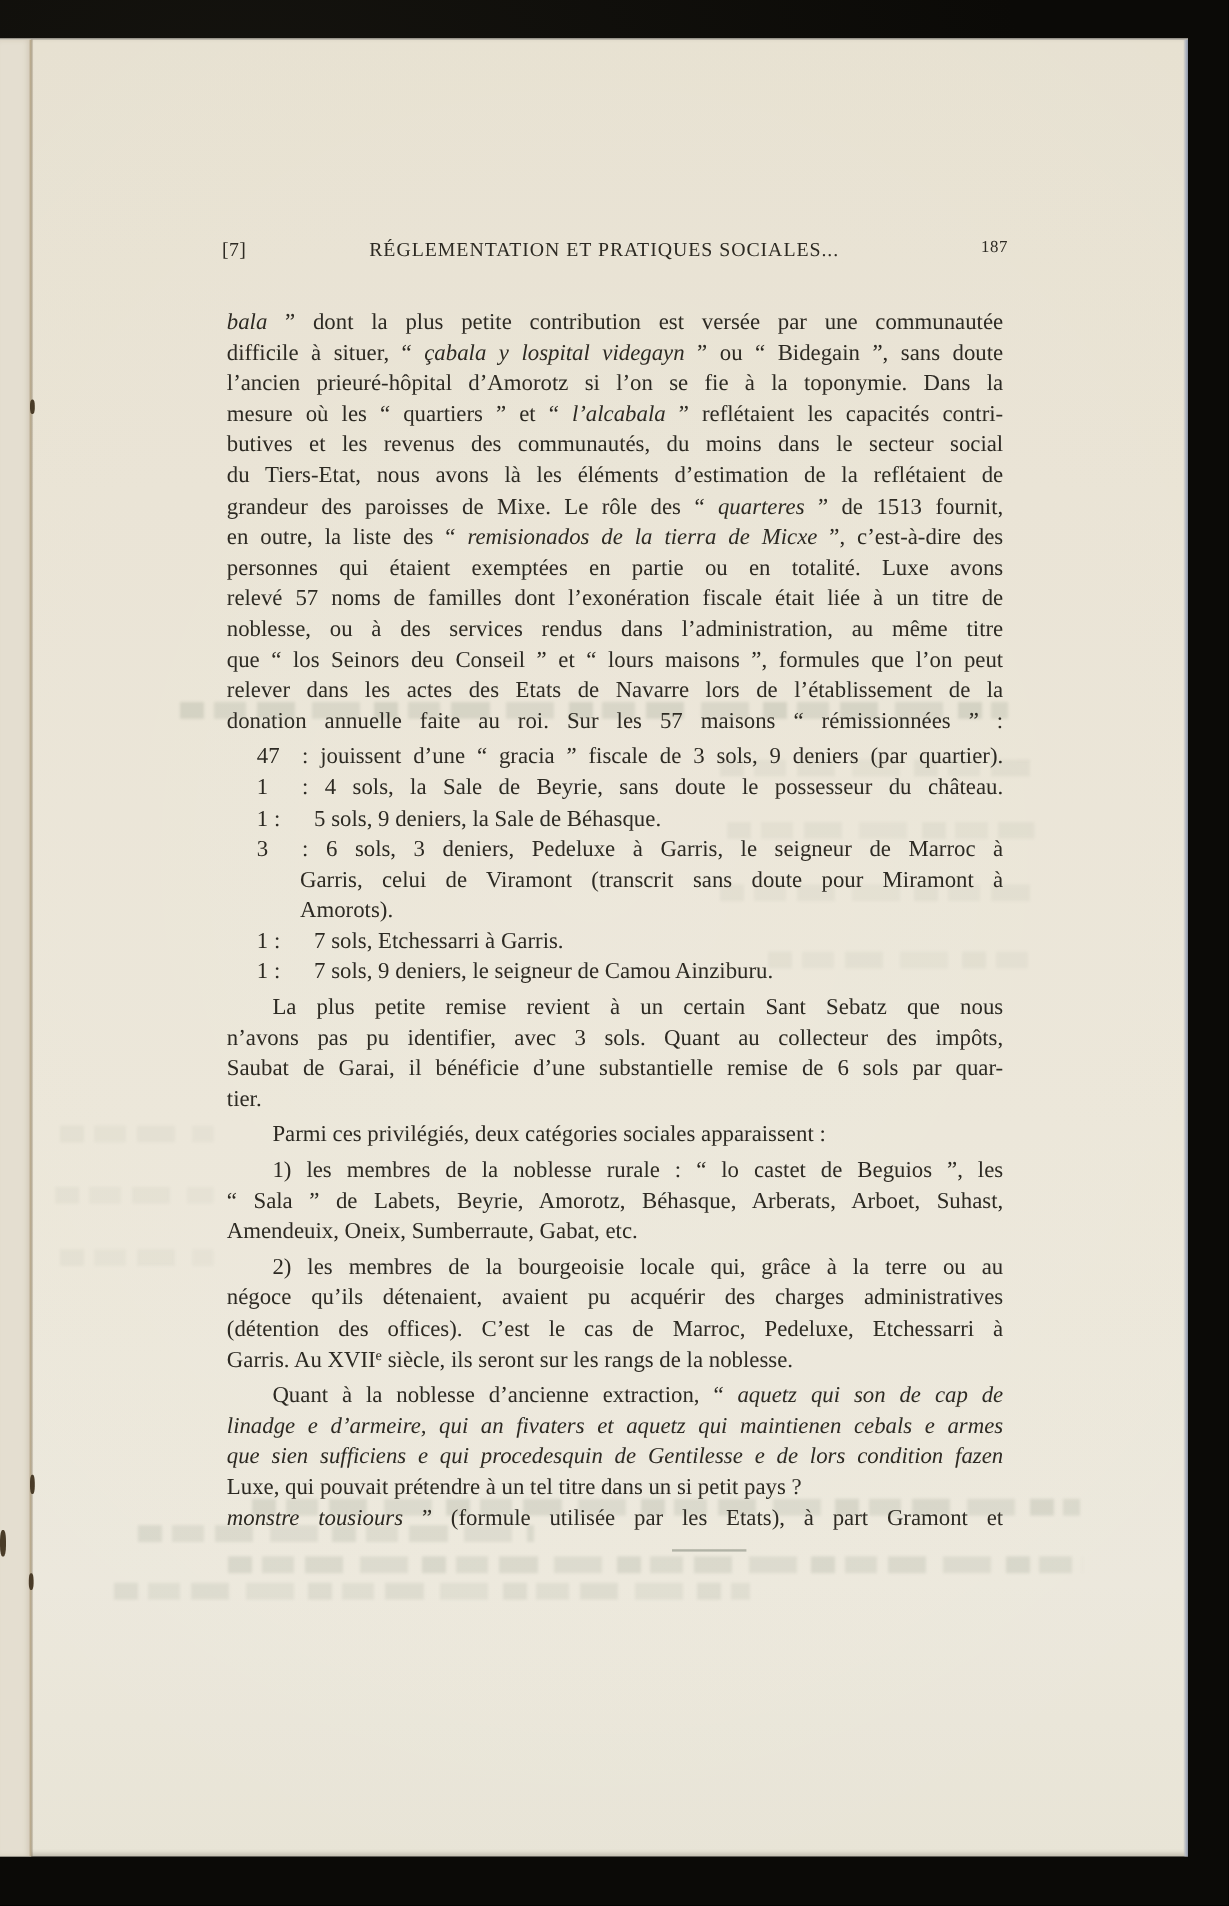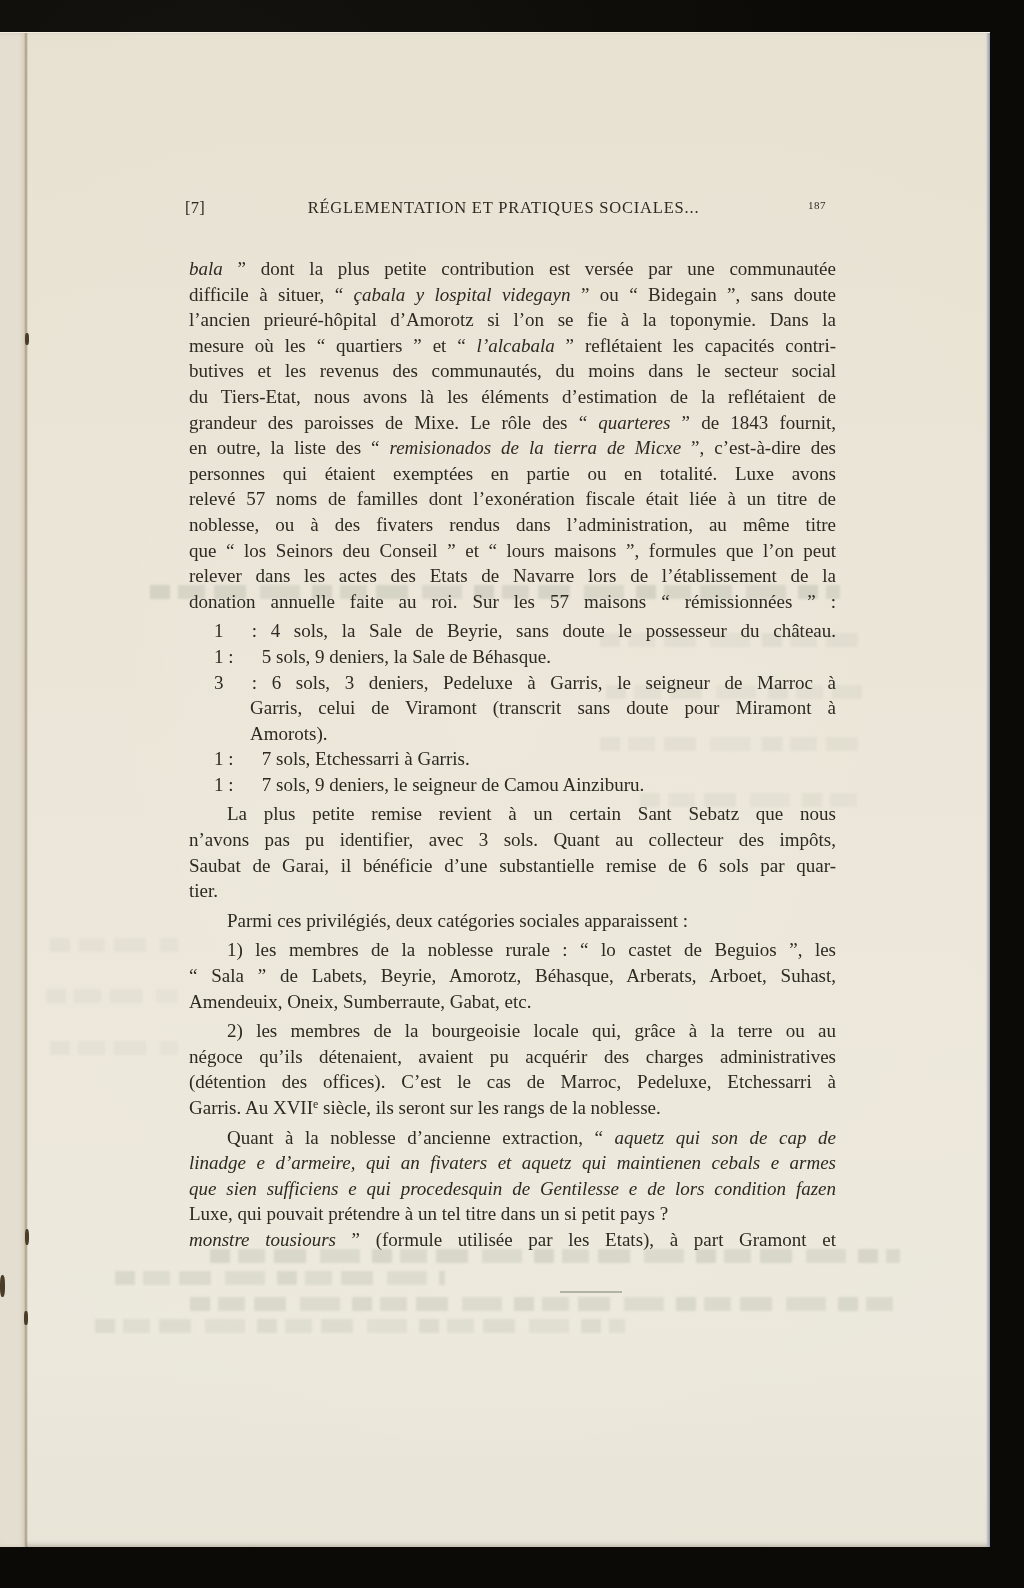--- a/index.html
+++ b/index.html
@@ -34,21 +34,21 @@
   }
   .speck{position:absolute;background:#4a3c28;border-radius:40%;filter:blur(.4px);}
 
   
   .content{position:absolute;left:185px;top:165px;width:655px;color:#2d2a23;}
   .running-head{
     position:relative;height:22px;font-size:16.5px;letter-spacing:.3px;
   }
   .head-num{position:absolute;left:0;top:0;}
   .head-title{position:absolute;left:0;right:18px;text-align:center;letter-spacing:.8px;font-size:16.5px;}
-  .head-page{position:absolute;right:14px;top:1px;font-size:11px;letter-spacing:.5px;}
+  .head-page{position:absolute;right:0;top:1px;font-size:14px;letter-spacing:.5px;}
 
   .page-body{margin-top:36px;font-size:19px;line-height:25.6px;}
   .para{margin:4px;}
   .para.sp{margin-top:4px;}
   .line{
     text-align:justify;text-align-last:justify;
     white-space:normal;
   }
   .line.last{text-align-last:left;}
   .para.list{padding-left:25px;}
@@ -101,30 +101,31 @@
         <span class="head-page">187</span>
       </div>
       <div class="page-body">
           <div class="para">
             <div class="line"><em>bala</em><span> ” dont la plus petite contribution est versée par une communautée</span></div>
             <div class="line"><span>difficile à situer, “ </span><em>çabala y lospital videgayn</em><span> ” ou “ Bidegain ”, sans doute</span></div>
             <div class="line"><span>l’ancien prieuré-hôpital d’Amorotz si l’on se fie à la toponymie. Dans la</span></div>
             <div class="line"><span>mesure où les “ quartiers ” et “ </span><em>l’alcabala</em><span> ” reflétaient les capacités contri-</span></div>
             <div class="line"><span>butives et les revenus des communautés, du moins dans le secteur social</span></div>
             <div class="line"><span>du Tiers-Etat, nous avons là les éléments d’estimation de la reflétaient de</span></div>
-            <div class="line"><span>grandeur des paroisses de Mixe. Le rôle des “ </span><em>quarteres</em><span> ” de 1843 fournit,</span></div>
+            <div class="line"><span>grandeur des paroisses de Mixe. Le rôle des “ </span><em>quarteres</em><span> ” de 1513 fournit,</span></div>
             <div class="line"><span>en outre, la liste des “ </span><em>remisionados de la tierra de Micxe</em><span> ”, c’est-à-dire des</span></div>
             <div class="line"><span>personnes qui étaient exemptées en partie ou en totalité. Luxe avons</span></div>
             <div class="line"><span>relevé 57 noms de familles dont l’exonération fiscale était liée à un titre de</span></div>
-            <div class="line"><span>noblesse, ou à des fivaters rendus dans l’administration, au même titre</span></div>
+            <div class="line"><span>noblesse, ou à des services rendus dans l’administration, au même titre</span></div>
             <div class="line"><span>que “ los Seinors deu Conseil ” et “ lours maisons ”, formules que l’on peut</span></div>
             <div class="line"><span>relever dans les actes des Etats de Navarre lors de l’établissement de la</span></div>
             <div class="line"><span>donation annuelle faite au roi. Sur les 57 maisons “ rémissionnées ” :</span></div>
           </div>
           <div class="para list">
+            <div class="line"><span class="num">47 :</span> <span>jouissent d’une “ gracia ” fiscale de 3 sols, 9 deniers (par quartier).</span></div>
             <div class="line"><span class="num">1 :</span> <span>4 sols, la Sale de Beyrie, sans doute le possesseur du château.</span></div>
             <div class="line last"><span class="num">1 :</span> <span>5 sols, 9 deniers, la Sale de Béhasque.</span></div>
             <div class="line"><span class="num">3 :</span> <span>6 sols, 3 deniers, Pedeluxe à Garris, le seigneur de Marroc à</span></div>
             <div class="line" style="padding-left: 36px;"><span>Garris, celui de Viramont (transcrit sans doute pour Miramont à</span></div>
             <div class="line last" style="padding-left: 36px;"><span>Amorots).</span></div>
             <div class="line last"><span class="num">1 :</span> <span>7 sols, Etchessarri à Garris.</span></div>
             <div class="line last"><span class="num">1 :</span> <span>7 sols, 9 deniers, le seigneur de Camou Ainziburu.</span></div>
           </div>
           <div class="para sp">
             <div class="line" style="padding-left: 38px;"><span>La plus petite remise revient à un certain Sant Sebatz que nous</span></div>

